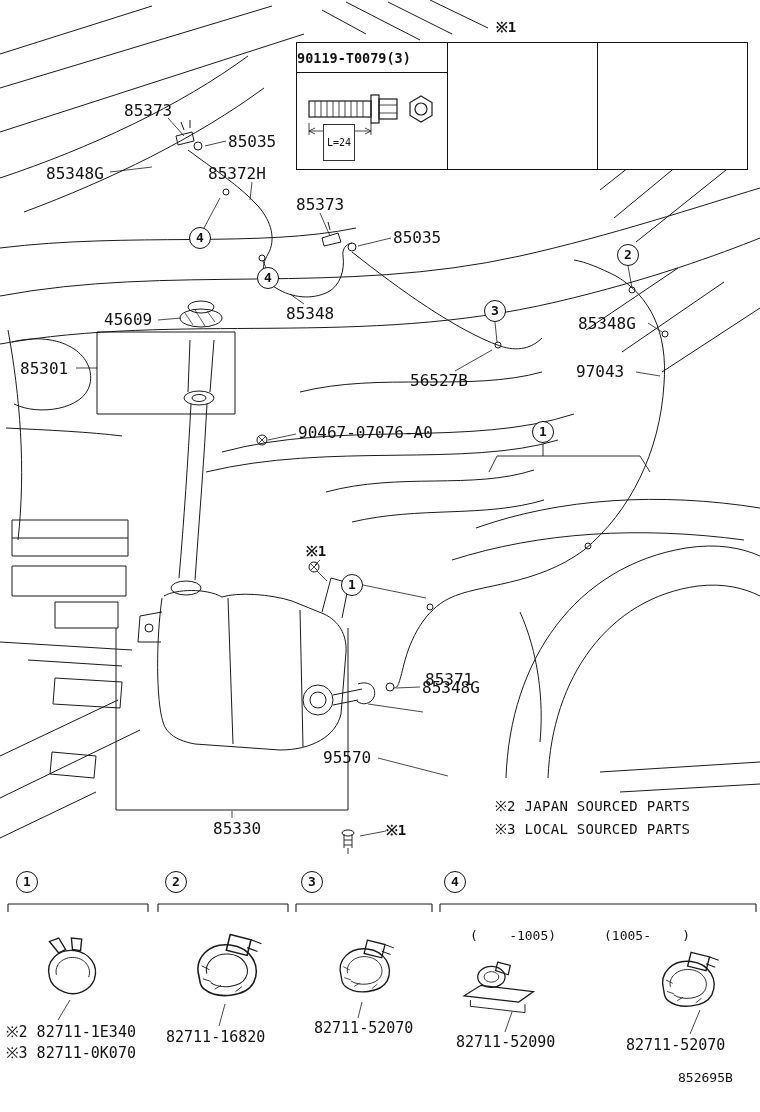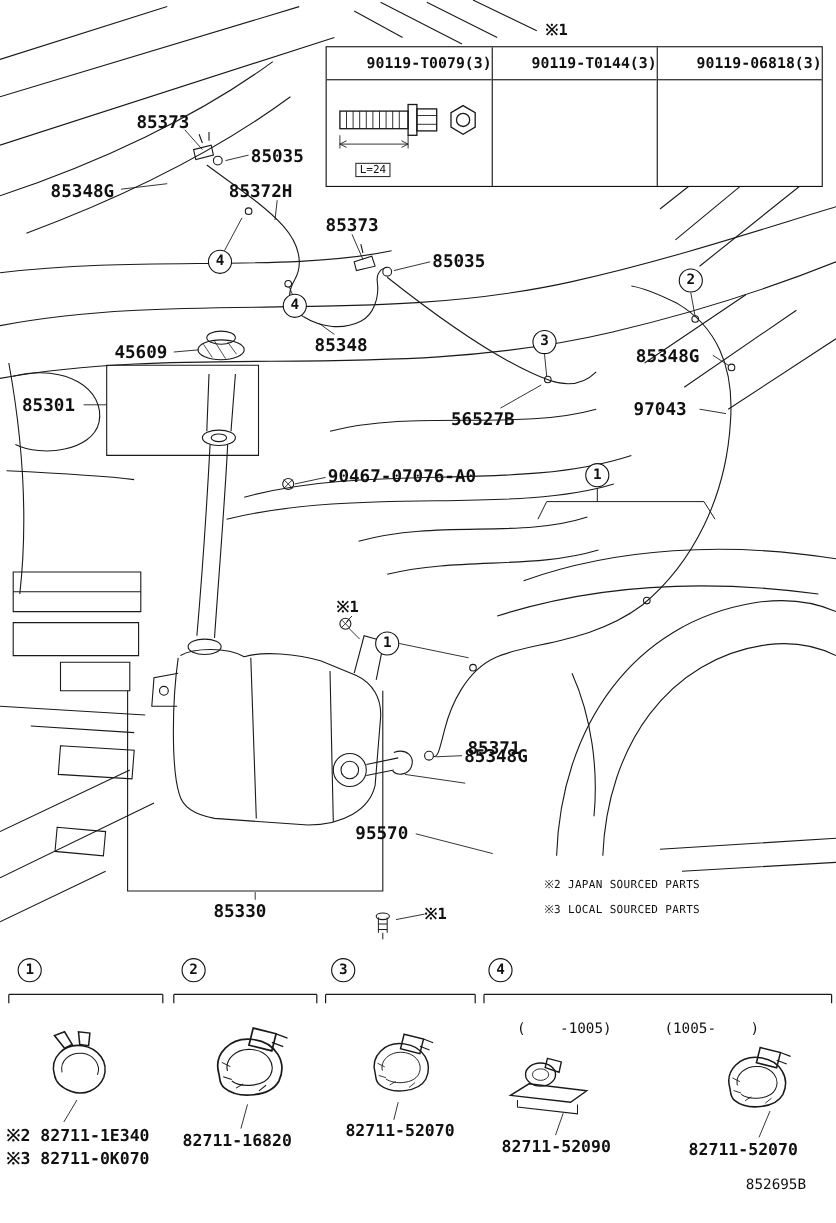--- a/index.html
+++ b/index.html
@@ -1,36 +1,36 @@
 <!DOCTYPE html>
 <html><head>
 <meta charset="utf-8">
 <style>
   *{margin:0;padding:0;box-sizing:border-box}
   html,body{width:760px;height:1112px}
   body{position:relative;background:#fff;font-family:"DejaVu Sans Mono","Liberation Mono",monospace;overflow:hidden;color:#111}
   .art{position:absolute;left:0;top:0;z-index:0}
-  .plabel{position:absolute;z-index:2;font-size:16px;font-weight:700;white-space:nowrap}
+  .plabel{position:absolute;z-index:2;font-size:16px;font-weight:400;white-space:nowrap}
   .plabel.sm{font-size:15px}
   .callout{position:absolute;z-index:2;width:22px;height:22px;border:1.6px solid #111;border-radius:50%;
            text-align:center;font-size:13px;font-weight:700;line-height:19px;background:#fff;
            transform:translate(-50%,-50%)}
   .refmark{position:absolute;z-index:2;font-size:14px;font-weight:700;white-space:nowrap}
-  .note{position:absolute;z-index:2;font-size:10px;letter-spacing:.3px;white-space:nowrap}
+  .note{position:absolute;z-index:2;font-size:14px;letter-spacing:.3px;white-space:nowrap}
   .range{position:absolute;z-index:2;font-size:13px;white-space:pre}
   .docnum{position:absolute;z-index:2;font-size:13px}
   .bolt-table{position:absolute;left:296px;top:42px;width:452px;height:128px;z-index:2;
               display:grid;grid-template-columns:1fr 1fr 1fr;border:1.6px solid #111;background:#fff}
   .bt-col{border-left:1.2px solid #111;display:flex;flex-direction:column;min-width:0}
   .bt-col:first-child{border-left:none}
-  .bt-head{height:30px;line-height:30px;text-align:right;font-size:13.5px;font-weight:700;
+  .bt-head{height:30px;line-height:30px;text-align:left;font-size:13.5px;font-weight:700;
            border-bottom:1.2px solid #111;white-space:nowrap;overflow:hidden}
   .bt-body{position:relative;flex:1}
   .bt-body svg{position:absolute;left:4px;top:10px}
-  .bt-len{position:absolute;left:26px;bottom:8px;font-size:10px;border:1px solid #333;padding:0 3px;background:#fff}
+  .bt-len{position:absolute;left:26px;bottom:8px;font-size:10px;border:1px solid #333;padding:12px 3px;background:#fff}
 </style>
 </head>
 <body>
 
 <svg class="art" width="760" height="1112" viewBox="0 0 760 1112">
   <defs>
     <g id="bolt-drawing" stroke="#1a1a1a" fill="none" stroke-width="1.2">
       <rect x="8" y="18" width="62" height="16"></rect>
       <path stroke-width="0.8" d="M14,18 V34 M20,18 V34 M26,18 V34 M32,18 V34 M38,18 V34 M44,18 V34 M50,18 V34 M56,18 V34 M62,18 V34"></path>
       <rect x="70" y="12" width="8" height="28"></rect>
@@ -195,44 +195,42 @@
   <div class="bt-col">
     <div class="bt-head">90119-T0079(3)</div>
     <div class="bt-body">
       <svg width="140" height="58" viewBox="0 0 140 58">
           <use href="#bolt-drawing"></use>
         </svg>
       <div class="bt-len">L=24</div>
     </div>
   </div>
   <div class="bt-col">
-    <div class="bt-head">90119-T0144(3)</div>
   </div>
   <div class="bt-col">
-    <div class="bt-head">90119-06818(3)</div>
   </div>
 </div>
 
 <div class="plabel" style="left:124px;top:101px">85373</div>
 <div class="plabel" style="left:228px;top:132px">85035</div>
 <div class="plabel" style="left:46px;top:164px">85348G</div>
 <div class="plabel" style="left:208px;top:164px">85372H</div>
 <div class="plabel" style="left:296px;top:195px">85373</div>
 <div class="plabel" style="left:393px;top:228px">85035</div>
 <div class="plabel" style="left:286px;top:304px">85348</div>
 <div class="plabel" style="left:104px;top:310px">45609</div>
 <div class="plabel" style="left:20px;top:359px">85301</div>
 <div class="plabel" style="left:578px;top:314px">85348G</div>
 <div class="plabel" style="left:410px;top:371px">56527B</div>
 <div class="plabel" style="left:576px;top:362px">97043</div>
 <div class="plabel" style="left:298px;top:423px">90467-07076-A0</div>
 <div class="plabel" style="left:422px;top:678px">85348G</div>
 <div class="plabel" style="left:425px;top:670px">85371</div>
 <div class="plabel" style="left:323px;top:748px">95570</div>
-<div class="plabel" style="left:194px;top:819px">85330</div>
+<div class="plabel" style="left:213px;top:819px">85330</div>
 
 <div class="refmark" style="left:306px;top:541px">※1</div>
 <div class="refmark" style="left:386px;top:820px">※1</div>
 
 <div class="callout" style="left:200px;top:238px">4</div>
 <div class="callout" style="left:268px;top:278px">4</div>
 <div class="callout" style="left:628px;top:255px">2</div>
 <div class="callout" style="left:495px;top:311px">3</div>
 <div class="callout" style="left:543px;top:432px">1</div>
 <div class="callout" style="left:352px;top:585px">1</div>

